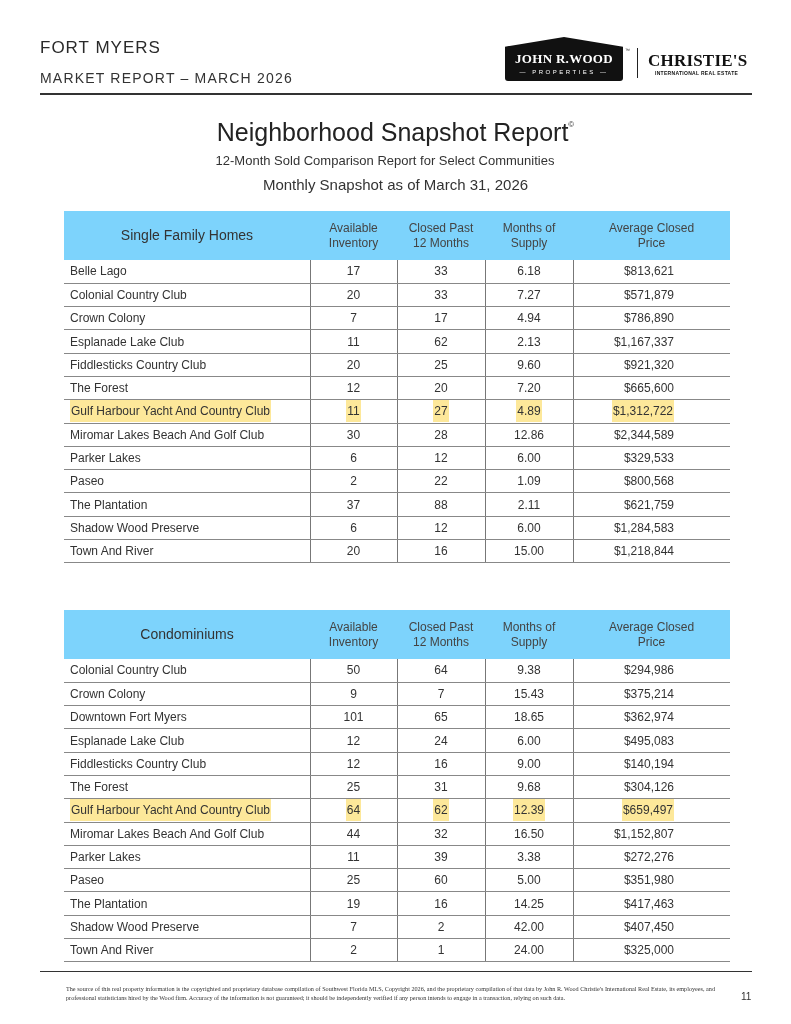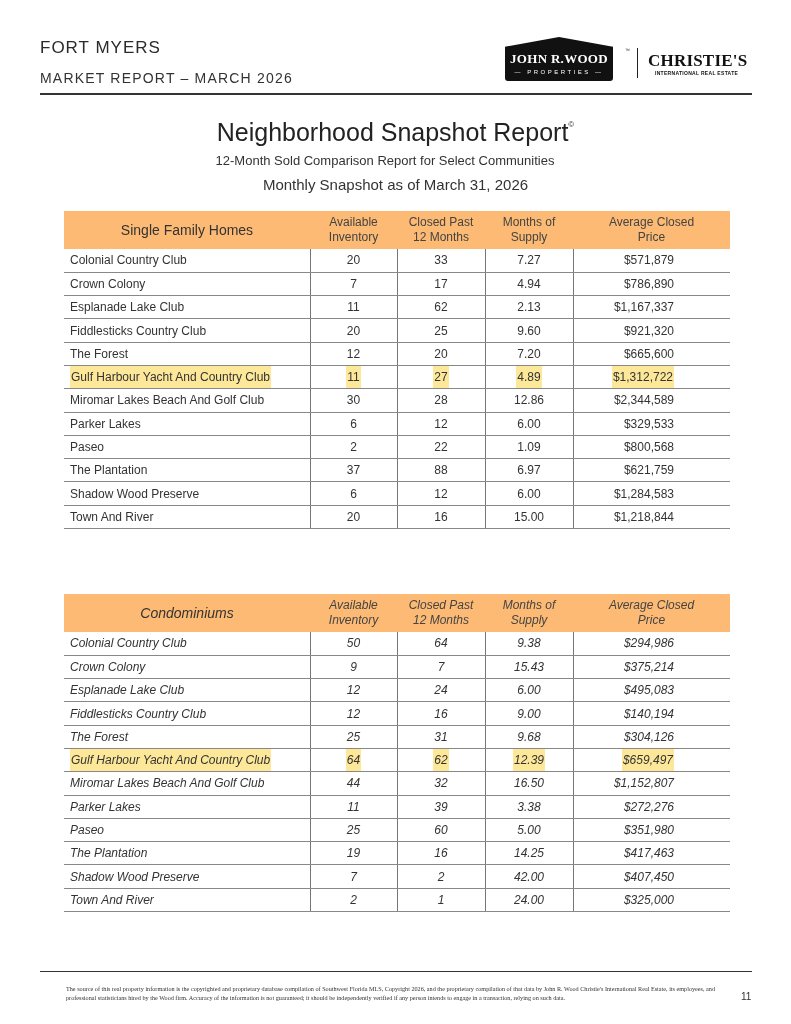--- a/index.html
+++ b/index.html
@@ -1,40 +1,40 @@
 <!DOCTYPE html>
 <html><head>
 <meta charset="utf-8">
 <style>
   * { box-sizing: border-box; margin: 0; padding: 0; }
   body { width: 791px; height: 1024px; background: #ffffff; font-family: "Liberation Sans", sans-serif; color: #2b2b2b; position: relative; overflow: hidden; }
   .hdr-city { position: absolute; left: 40px; top: 38px; font-size: 17px; letter-spacing: 1px; color: #2a2a2a; }
   .hdr-sub { position: absolute; left: 40px; top: 70px; font-size: 14px; letter-spacing: 1.2px; color: #333; }
   .hdr-rule { position: absolute; left: 40px; top: 93px; width: 712px; height: 2px; background: #333; }
-  .logo-jrw { position: absolute; left: 505px; top: 37px; width: 108px; height: 44px; background: #111; color: #fff; clip-path: polygon(0 22%, 50% 0, 100% 22%, 100% 100%, 0 100%); border-radius: 3px; text-align: center; }
+  .logo-jrw { position: absolute; left: 505px; top: 37px; width: 118px; height: 44px; background: #111; color: #fff; clip-path: polygon(0 22%, 50% 0, 100% 22%, 100% 100%, 0 100%); border-radius: 3px; text-align: center; }
   .logo-jrw .l1 { font-family: "Liberation Serif", serif; font-size: 13px; font-weight: bold; margin-top: 14px; letter-spacing: .3px; }
   .logo-jrw .l2 { font-size: 6px; letter-spacing: 2.5px; margin-top: 2px; }
   .logo-tm { position: absolute; left: 625px; top: 47px; font-size: 5px; }
   .logo-sep { position: absolute; left: 637px; top: 48px; width: 1px; height: 30px; background: #222; }
   .logo-chr { position: absolute; left: 648px; top: 51px; font-family: "Liberation Serif", serif; font-size: 17px; font-weight: bold; color: #111; letter-spacing: .2px; text-align: center; }
   .logo-chr-sub { position: absolute; left: 655px; top: 70px; font-size: 5px; font-weight: bold; letter-spacing: .3px; color: #111; }
   .title { position: absolute; left: 0; width: 791px; text-align: center; top: 118px; font-size: 25px; color: #222; }
   .title sup { font-size: 8px; vertical-align: top; position: relative; top: 2px; }
   .subtitle { position: absolute; left: 0; width: 770px; text-align: center; top: 153px; font-size: 13px; color: #333; }
   .subtitle2 { position: absolute; left: 0; width: 791px; text-align: center; top: 176px; font-size: 15px; color: #333; }
   table { position: absolute; left: 64px; width: 666px; border-collapse: collapse; font-size: 12px; color: #333; }
-  th { background: #fdba74; font-weight: normal; font-size: 12px; line-height: 15px; color: #444; height: 38px; margin-top: 48px; }
+  th { background: #7dd3fc; font-weight: normal; font-size: 12px; line-height: 15px; color: #444; height: 49px; margin-top: 48px; }
   th.cat { font-size: 14px; color: #333; }
   td { height: 23.3px; border-bottom: 1px solid #888; text-align: center; }
   td.name { text-align: left; padding-left: 6px; }
   td + td { border-left: 1px solid #777; }
   td.price { text-align: right; padding-right: 56px; }
   .hl { background: #fde89a; padding: 4px 1px; }
   .t1 { top: 211px; }
-  .t2 { top: 594px; font-style: italic; }
+  .t2 { top: 610px; }
   .foot-rule { position: absolute; left: 40px; top: 971px; width: 712px; height: 1px; background: #333; }
   .foot { position: absolute; left: 66px; top: 985px; width: 665px; font-family: "Liberation Serif", serif; font-size: 6.2px; line-height: 8.5px; color: #333; }
   .page-no { position: absolute; left: 741px; top: 991px; font-size: 10px; color: #333; }
 </style>
 </head>
 <body>
 
 <div class="hdr-city">FORT MYERS</div>
 <div class="hdr-sub">MARKET REPORT – MARCH 2026</div>
 <div class="hdr-rule"></div>
@@ -64,20 +64,27 @@
     <tr>
       <th class="cat">Single Family Homes</th>
       <th><span>Available</span><br><span>Inventory</span></th>
       <th><span>Closed Past</span><br><span>12 Months</span></th>
       <th><span>Months of</span><br><span>Supply</span></th>
       <th><span>Average Closed</span><br><span>Price</span></th>
     </tr>
   </thead>
   <tbody id="sf-body">
       <tr>
+        <td class="name"><span>Belle Lago</span></td>
+        <td><span>17</span></td>
+        <td><span>33</span></td>
+        <td><span>6.18</span></td>
+        <td class="price"><span>$813,621</span></td>
+      </tr>
+      <tr>
         <td class="name"><span>Colonial Country Club</span></td>
         <td><span>20</span></td>
         <td><span>33</span></td>
         <td><span>7.27</span></td>
         <td class="price"><span>$571,879</span></td>
       </tr>
       <tr>
         <td class="name"><span>Crown Colony</span></td>
         <td><span>7</span></td>
         <td><span>17</span></td>
@@ -130,21 +137,21 @@
         <td class="name"><span>Paseo</span></td>
         <td><span>2</span></td>
         <td><span>22</span></td>
         <td><span>1.09</span></td>
         <td class="price"><span>$800,568</span></td>
       </tr>
       <tr>
         <td class="name"><span>The Plantation</span></td>
         <td><span>37</span></td>
         <td><span>88</span></td>
-        <td><span>6.97</span></td>
+        <td><span>2.11</span></td>
         <td class="price"><span>$621,759</span></td>
       </tr>
       <tr>
         <td class="name"><span>Shadow Wood Preserve</span></td>
         <td><span>6</span></td>
         <td><span>12</span></td>
         <td><span>6.00</span></td>
         <td class="price"><span>$1,284,583</span></td>
       </tr>
       <tr>
@@ -183,20 +190,27 @@
         <td class="price"><span>$294,986</span></td>
       </tr>
       <tr>
         <td class="name"><span>Crown Colony</span></td>
         <td><span>9</span></td>
         <td><span>7</span></td>
         <td><span>15.43</span></td>
         <td class="price"><span>$375,214</span></td>
       </tr>
       <tr>
+        <td class="name"><span>Downtown Fort Myers</span></td>
+        <td><span>101</span></td>
+        <td><span>65</span></td>
+        <td><span>18.65</span></td>
+        <td class="price"><span>$362,974</span></td>
+      </tr>
+      <tr>
         <td class="name"><span>Esplanade Lake Club</span></td>
         <td><span>12</span></td>
         <td><span>24</span></td>
         <td><span>6.00</span></td>
         <td class="price"><span>$495,083</span></td>
       </tr>
       <tr>
         <td class="name"><span>Fiddlesticks Country Club</span></td>
         <td><span>12</span></td>
         <td><span>16</span></td>

